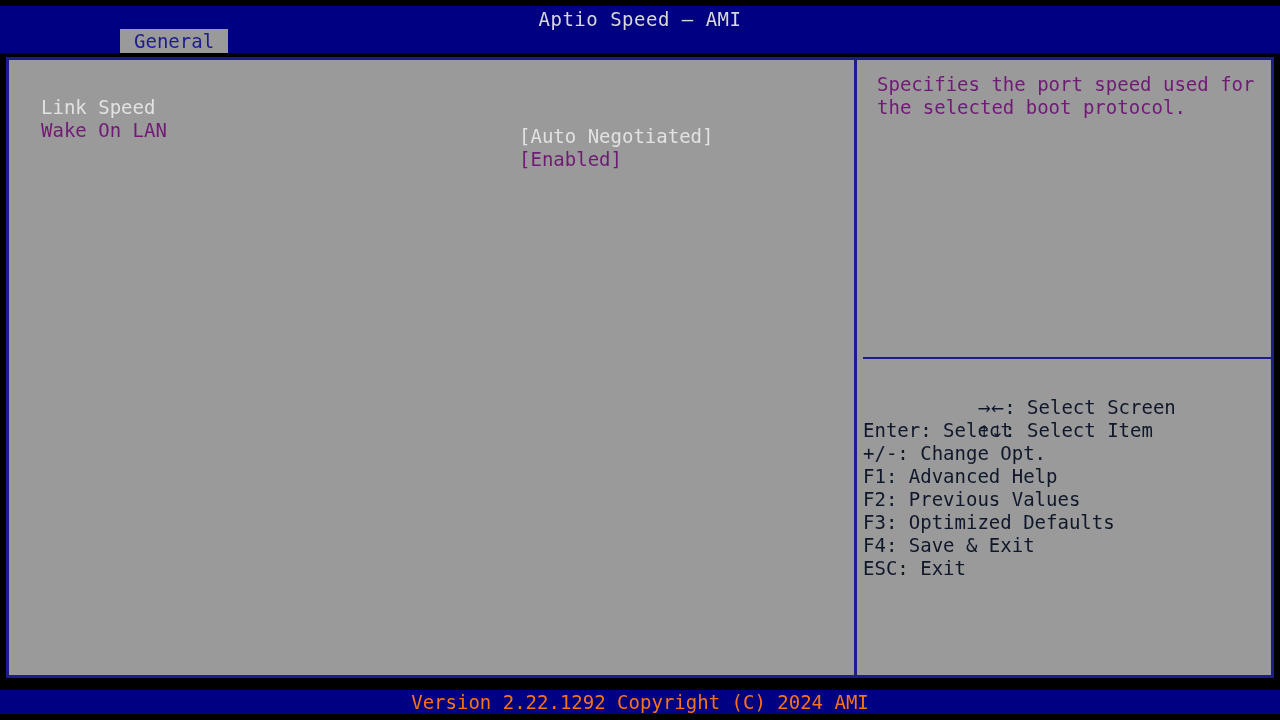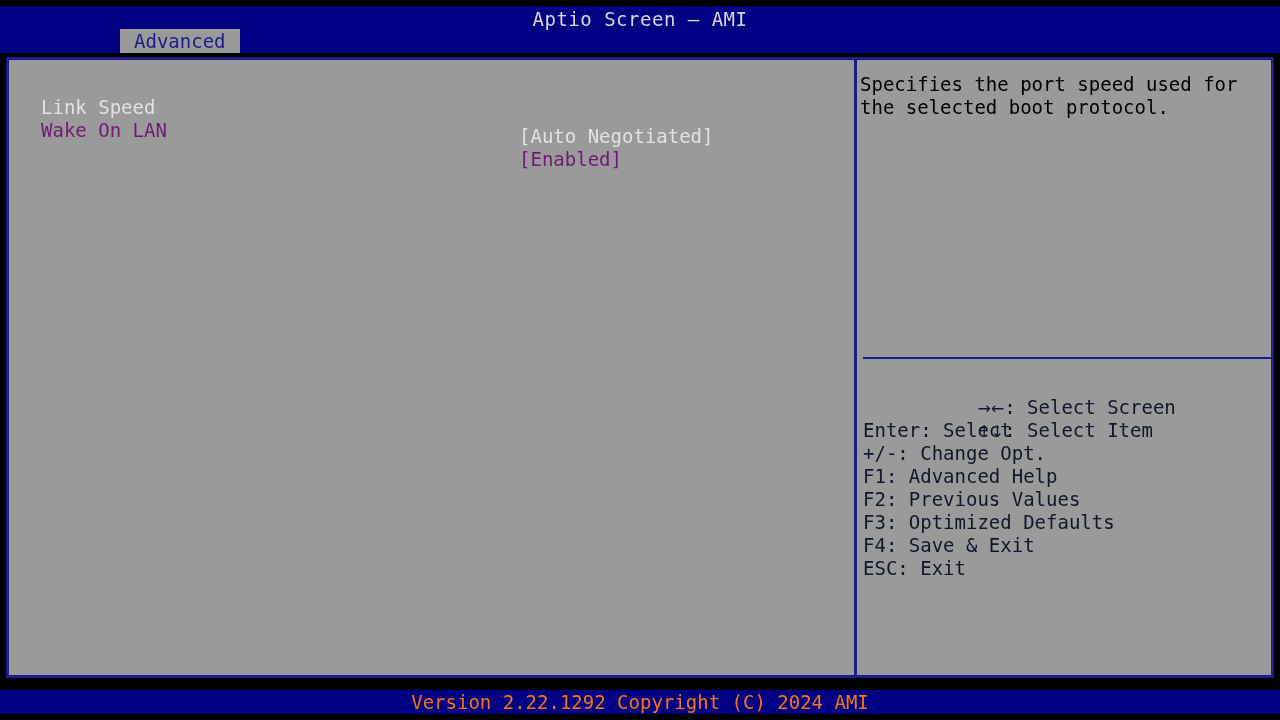--- a/index.html
+++ b/index.html
@@ -132,24 +132,24 @@
   
   .help-pane {
     position: absolute;
     left: 848px;
     top: 0px;
     width: 414px;
     height: 615px;
   }
   .help-text {
     position: absolute;
-    left: 3px;
+    left: 20px;
     top: 13px;
     width: 404px;
-    color: #000000;
+    color: #701a75;
     font-size: 19px;
     line-height: 23px;
     white-space: pre-wrap;
   }
   .help-sep {
     position: absolute;
     left: 6px;
     top: 297px;
     width: 408px;
     height: 2px;
@@ -196,24 +196,24 @@
   }
 </style>
 </head>
 <body>
 
 <div id="screen">
 
   <div class="gray-fill-left"></div>
 
   <div class="top-banner"></div>
-  <div class="title-text">Aptio Screen – AMI</div>
+  <div class="title-text">Aptio Speed – AMI</div>
 
   <div class="tab-strip">
-    <div class="tab">Advanced</div>
+    <div class="tab">General</div>
   </div>
 
   <div class="frame">
 
     <div class="vsplit"></div>
 
     <div class="settings">
 
       <div class="opt-row" style="top:13px;">
         <span class="opt-label sel">Link Speed</span>

